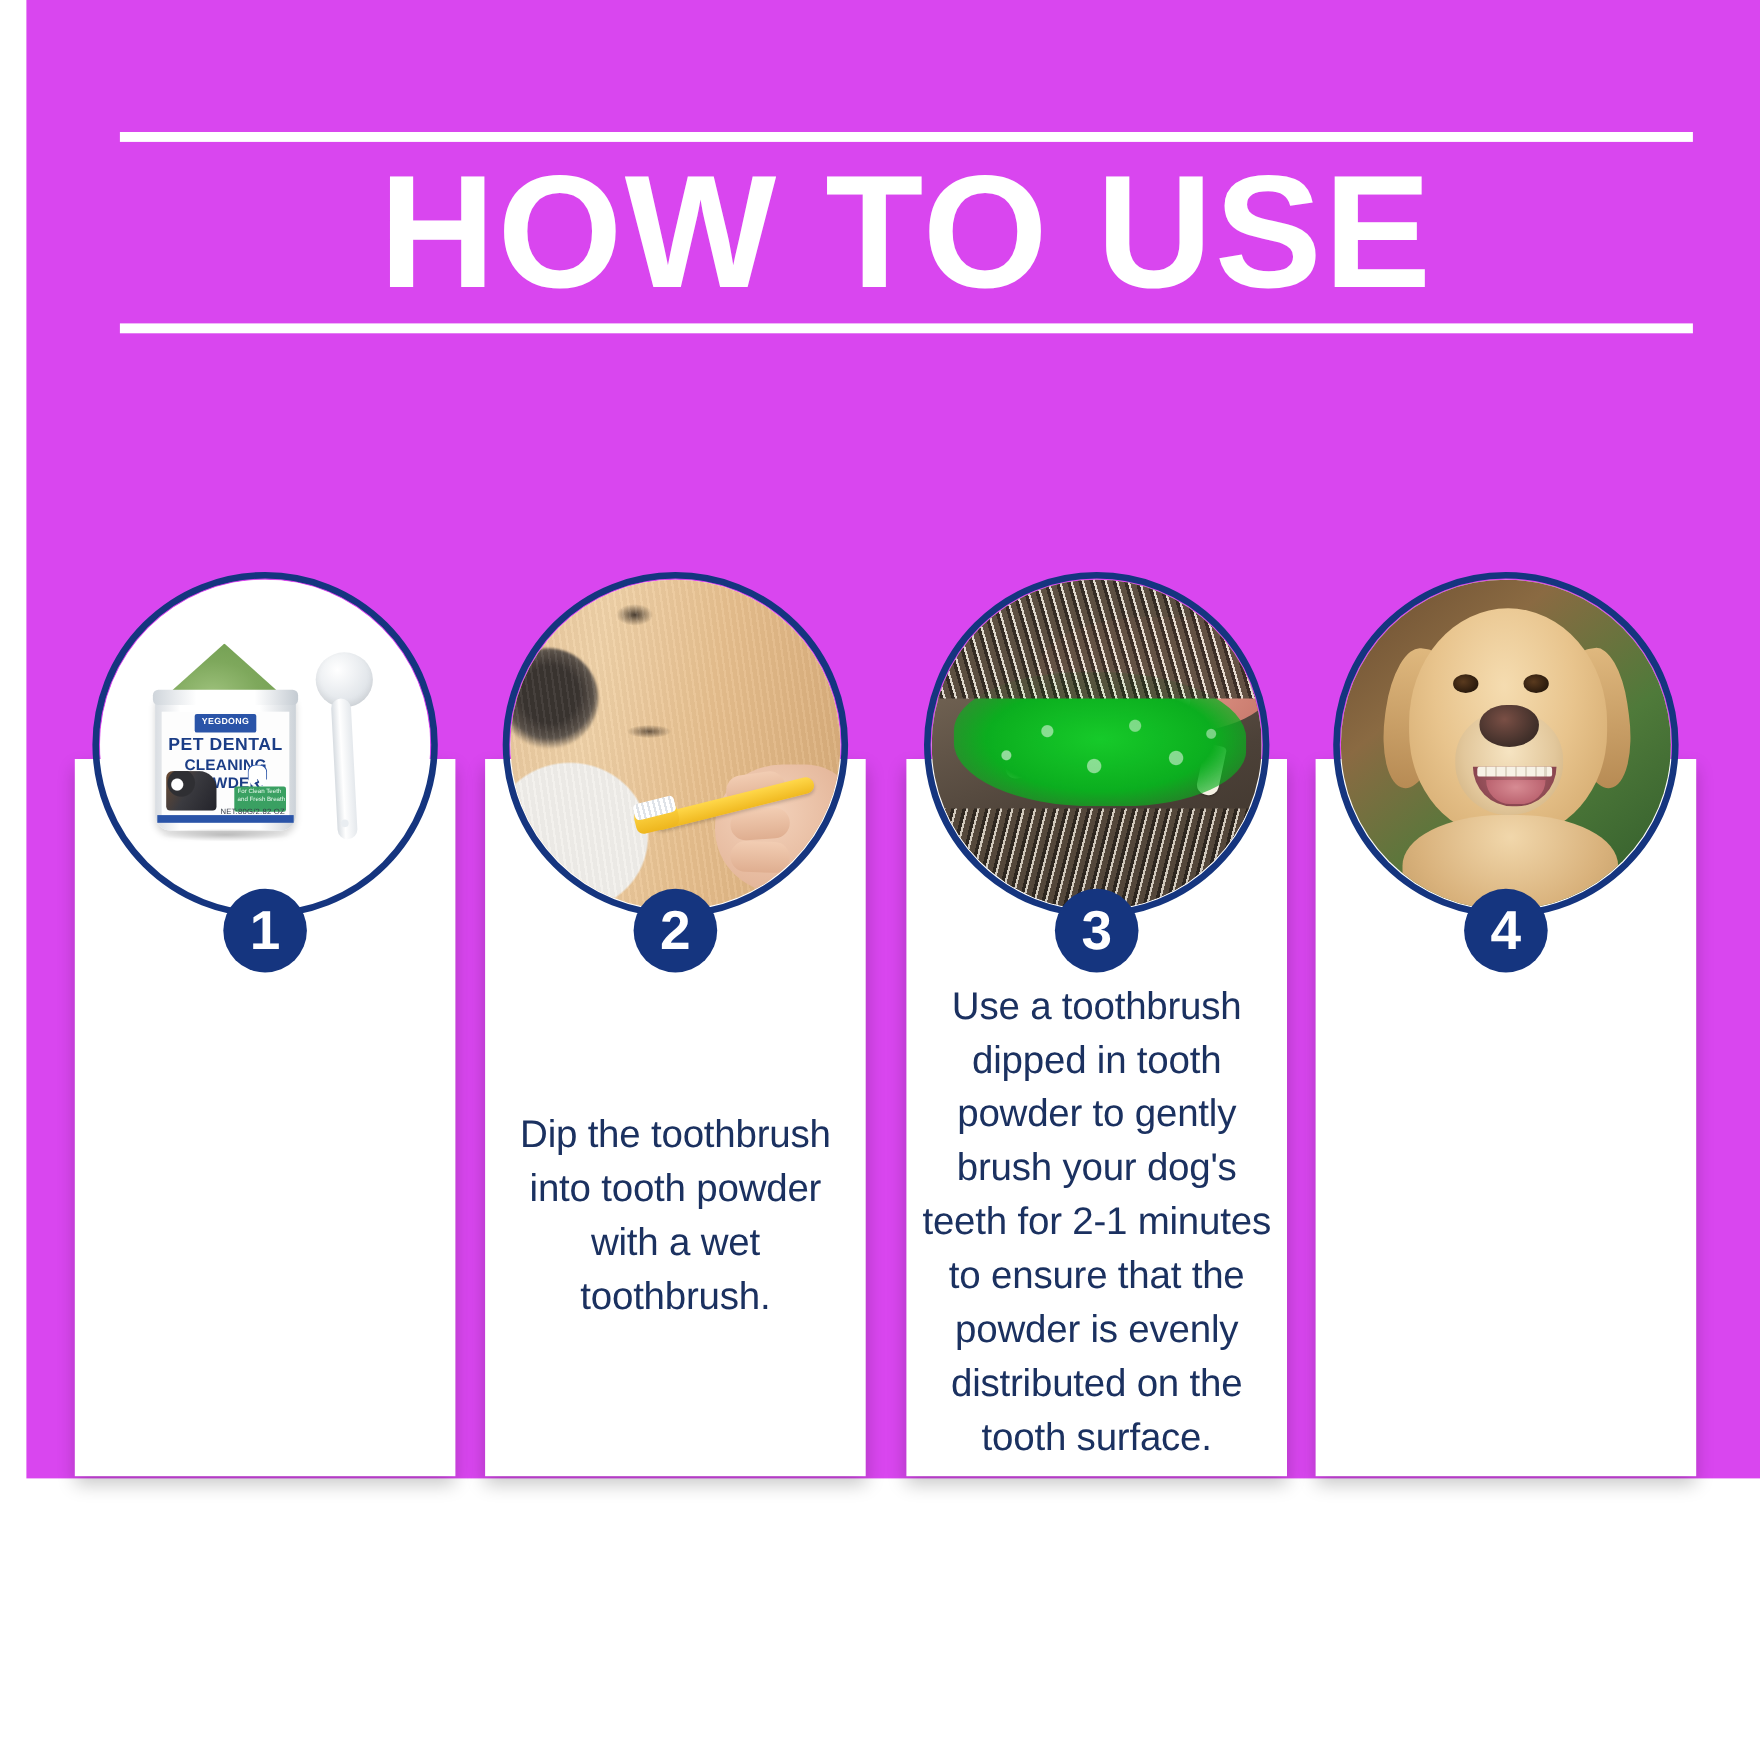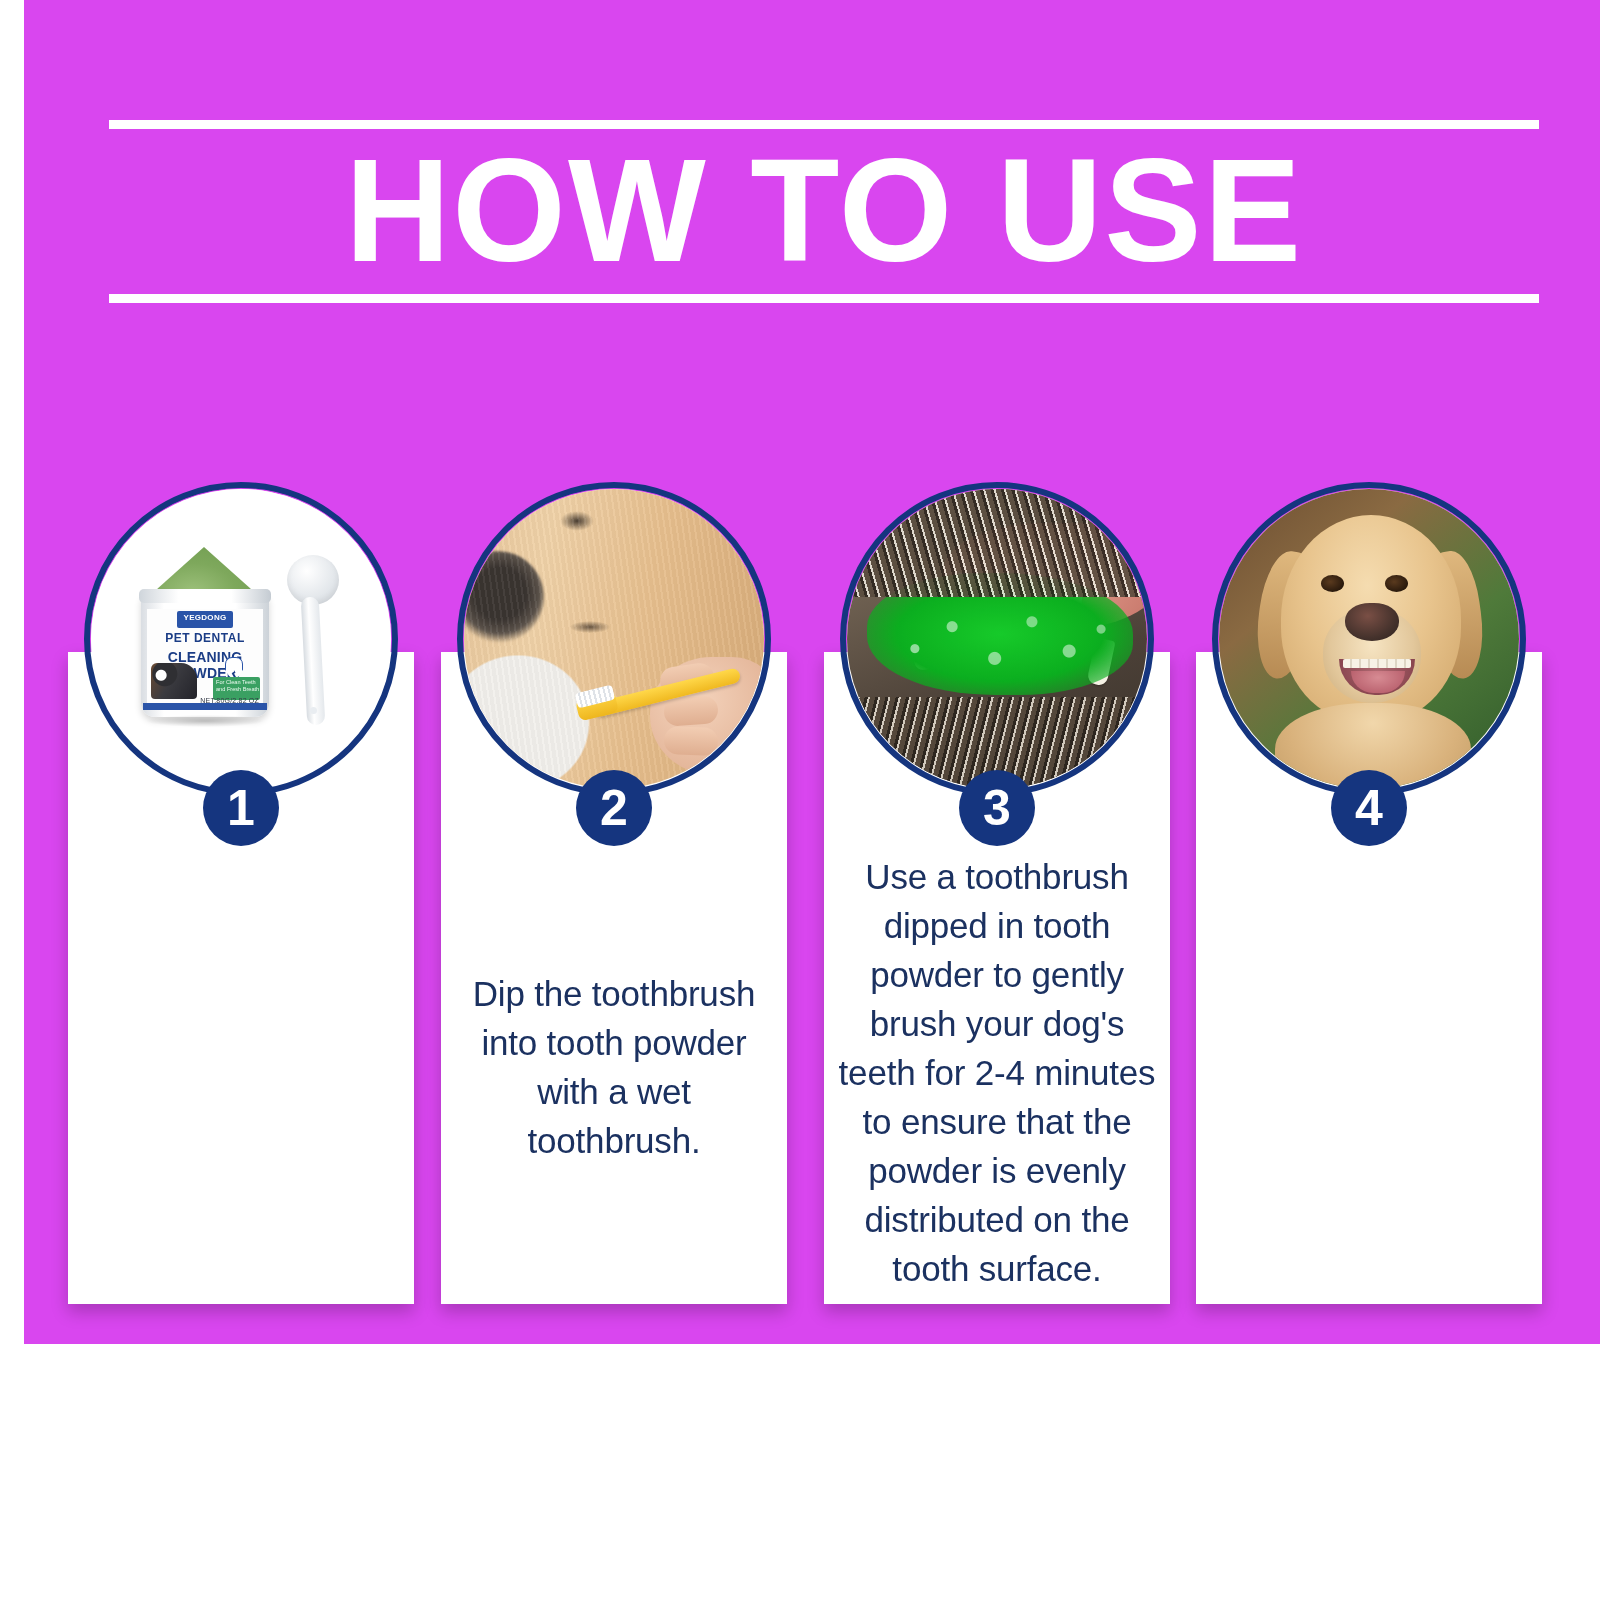--- a/index.html
+++ b/index.html
@@ -59,21 +59,21 @@
   #steps {
     position: absolute;
     left: 0;
     top: 0;
     width: 1600px;
     height: 1600px;
   }
 
   .step {
     position: absolute;
-    top: 652px;
+    top: 690px;
     width: 346px;
     height: 652px;
   }
   .step.s1 { left: 44px;   }
   .step.s2 { left: 417px;  }
   .step.s3 { left: 800px;  }
   .step.s4 { left: 1172px; }
 
   .card {
     position: absolute;
@@ -176,21 +176,21 @@
     position:absolute; left:30px; top:2px; width:56px; height:17px;
     background:#2a54a8; border-radius:2px;
   }
   .brand-name {
     position:absolute; left:30px; top:4px; width:56px;
     color:#ffffff; font-size:8px; font-weight:bold; text-align:center;
     letter-spacing:0.3px;
   }
   .lbl-main {
     position:absolute; left:0; top:22px; width:116px; text-align:center;
-    color:#1b3d86; font-size:12px; font-weight:bold; letter-spacing:0.5px;
+    color:#1b3d86; font-size:16px; font-weight:bold; letter-spacing:0.5px;
   }
   .lbl-sub {
     position:absolute; left:0; top:40px; width:116px; text-align:center;
     color:#1b3d86; font-size:14px; font-weight:bold; letter-spacing:0.2px;
   }
   .lbl-dog {
     position:absolute; left:4px; top:54px; width:46px; height:36px;
     background:
       radial-gradient(circle at 22% 34%, #ffffff 0 5px, transparent 6px),
       radial-gradient(circle at 30% 30%, #2f2f33 0 12px, transparent 13px),
@@ -471,21 +471,21 @@
           <div class="tooth t3"></div>
           <div class="tooth t4"></div>
           <div class="tooth t5"></div>
           <div class="s3-foam"></div>
           <div class="s3-fur-top"></div>
           <div class="s3-fur-bottom"></div>
         </div>
       </div>
       <div class="ring"></div>
       <div class="badge">3</div>
-      <div class="step-text">Use a toothbrush dipped in tooth powder to gently brush your dog's teeth for 2-4 minutes to ensure that the powder is evenly distributed on the tooth surface.</div>
+      <div class="step-text">Use a toothbrush dipped in tooth powder to gently brush your dog's teeth for 2-1 minutes to ensure that the powder is evenly distributed on the tooth surface.</div>
     </div>
 
     <div class="step s4">
       <div class="card"></div>
 
       <div class="medallion">
         <div class="scene s4-bg">
           <div class="s4-ear left"></div>
           <div class="s4-ear right"></div>
           <div class="s4-head"></div>

